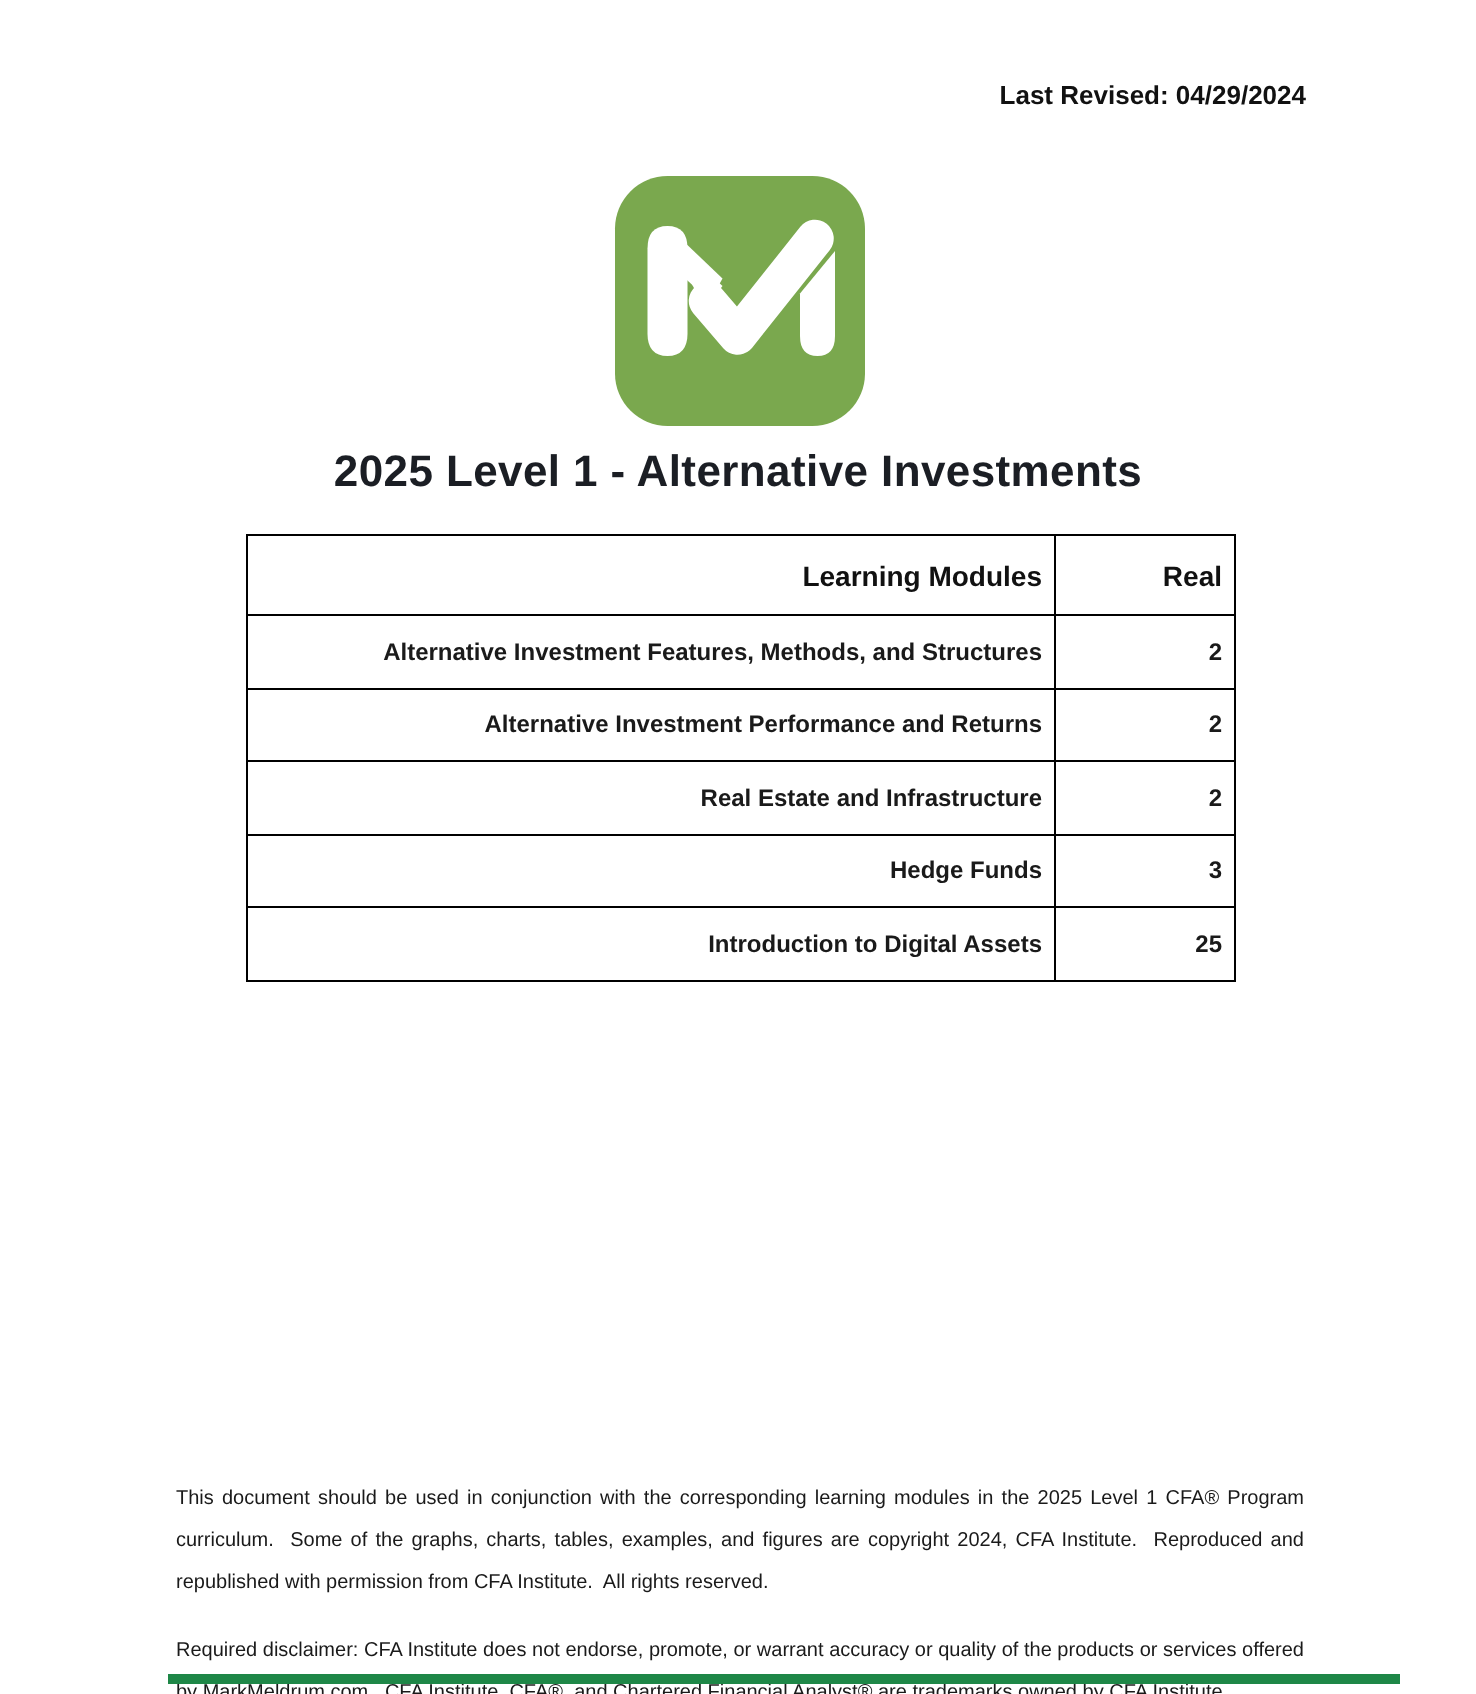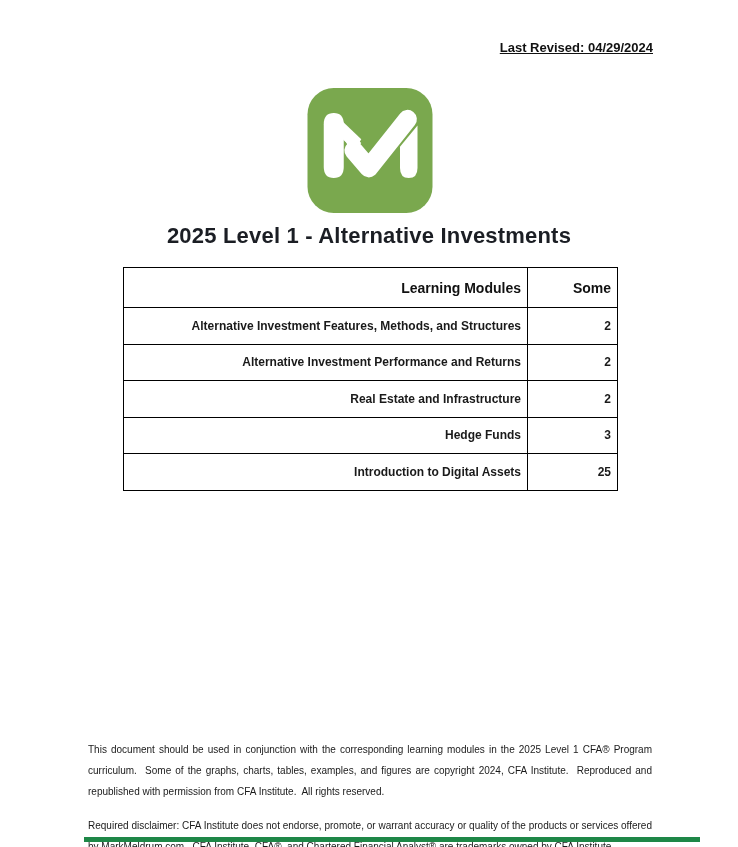--- a/index.html
+++ b/index.html
@@ -13,21 +13,20 @@
     overflow: hidden;
   }
   .last-revised {
     position: absolute;
     top: 40px;
     right: 85px;
     font-size: 13px;
     font-weight: 700;
     color: #111111;
     white-space: nowrap;
-    text-decoration: underline;
   }
   .logo {
     position: absolute;
     left: 307px;
     top: 88px;
     width: 126px;
     height: 125px;
   }
   .logo svg { display: block; width: 100%; height: 100%; }
   .doc-title {
@@ -119,21 +118,21 @@
   <div class="doc-title">2025 Level 1 - Alternative Investments</div>
 
   <table class="toc">
     <colgroup>
       <col class="module-col">
       <col class="page-col">
     </colgroup>
     <thead>
       <tr>
         <th>Learning Modules</th>
-        <th>Some</th>
+        <th>Real</th>
       </tr>
     </thead>
     <tbody>
       <tr>
         <td>Alternative Investment Features, Methods, and Structures</td>
         <td>2</td>
       </tr>
       <tr>
         <td>Alternative Investment Performance and Returns</td>
         <td>2</td>

